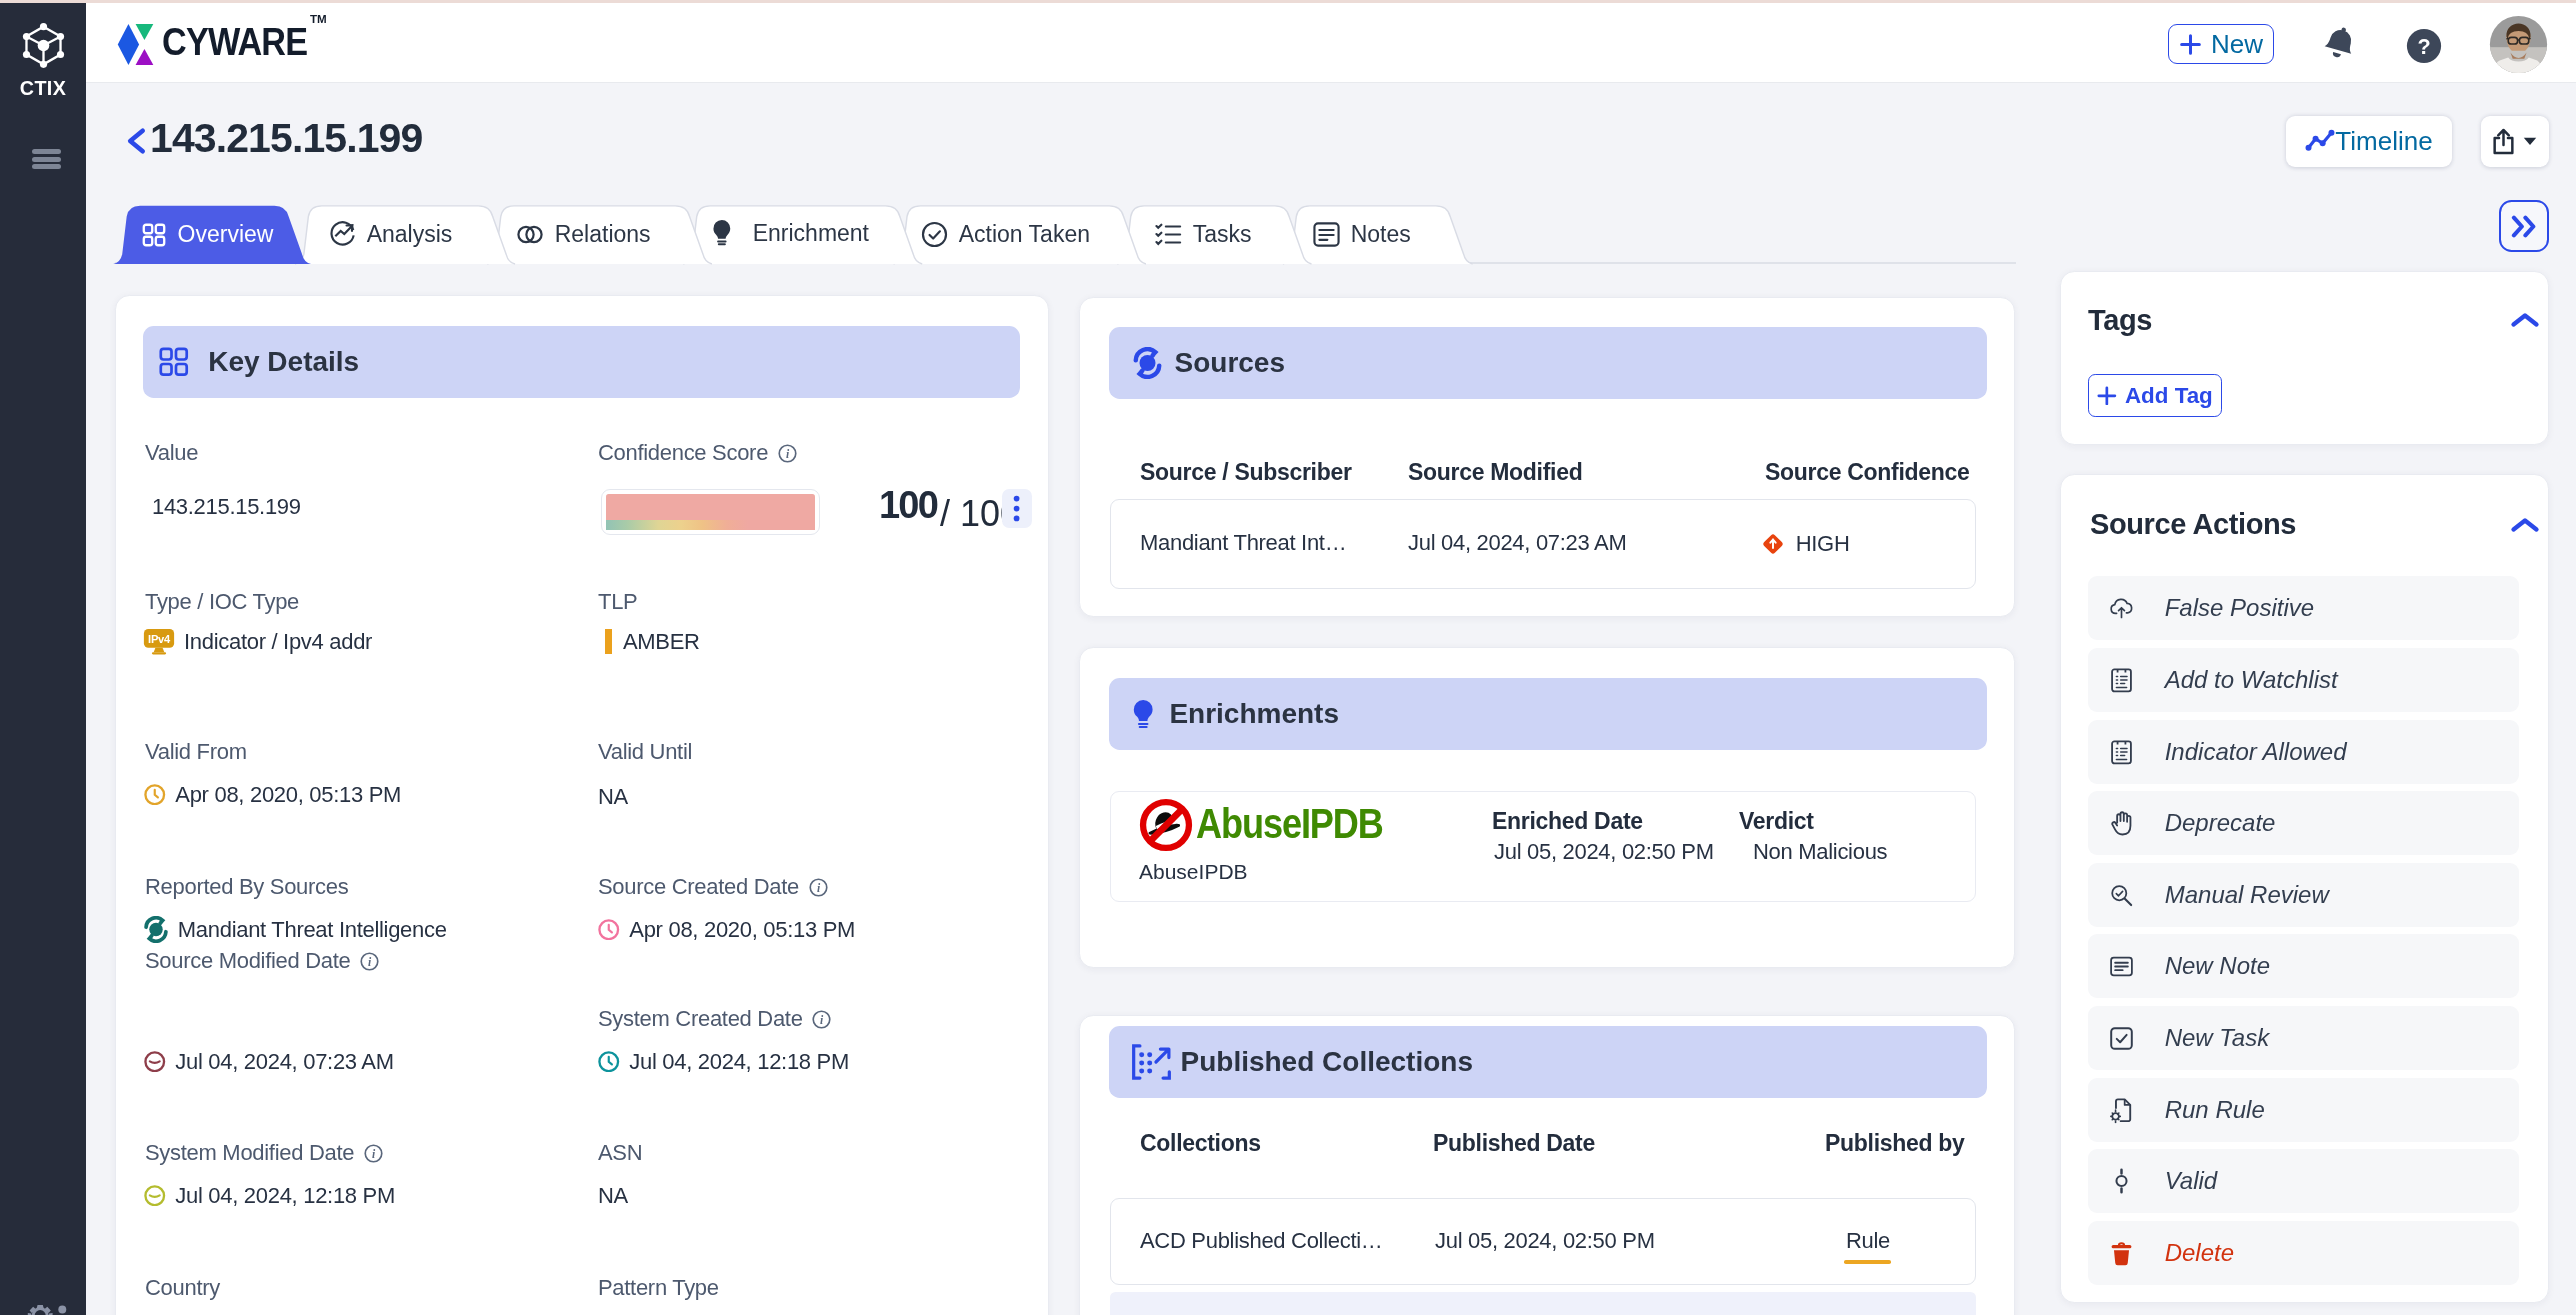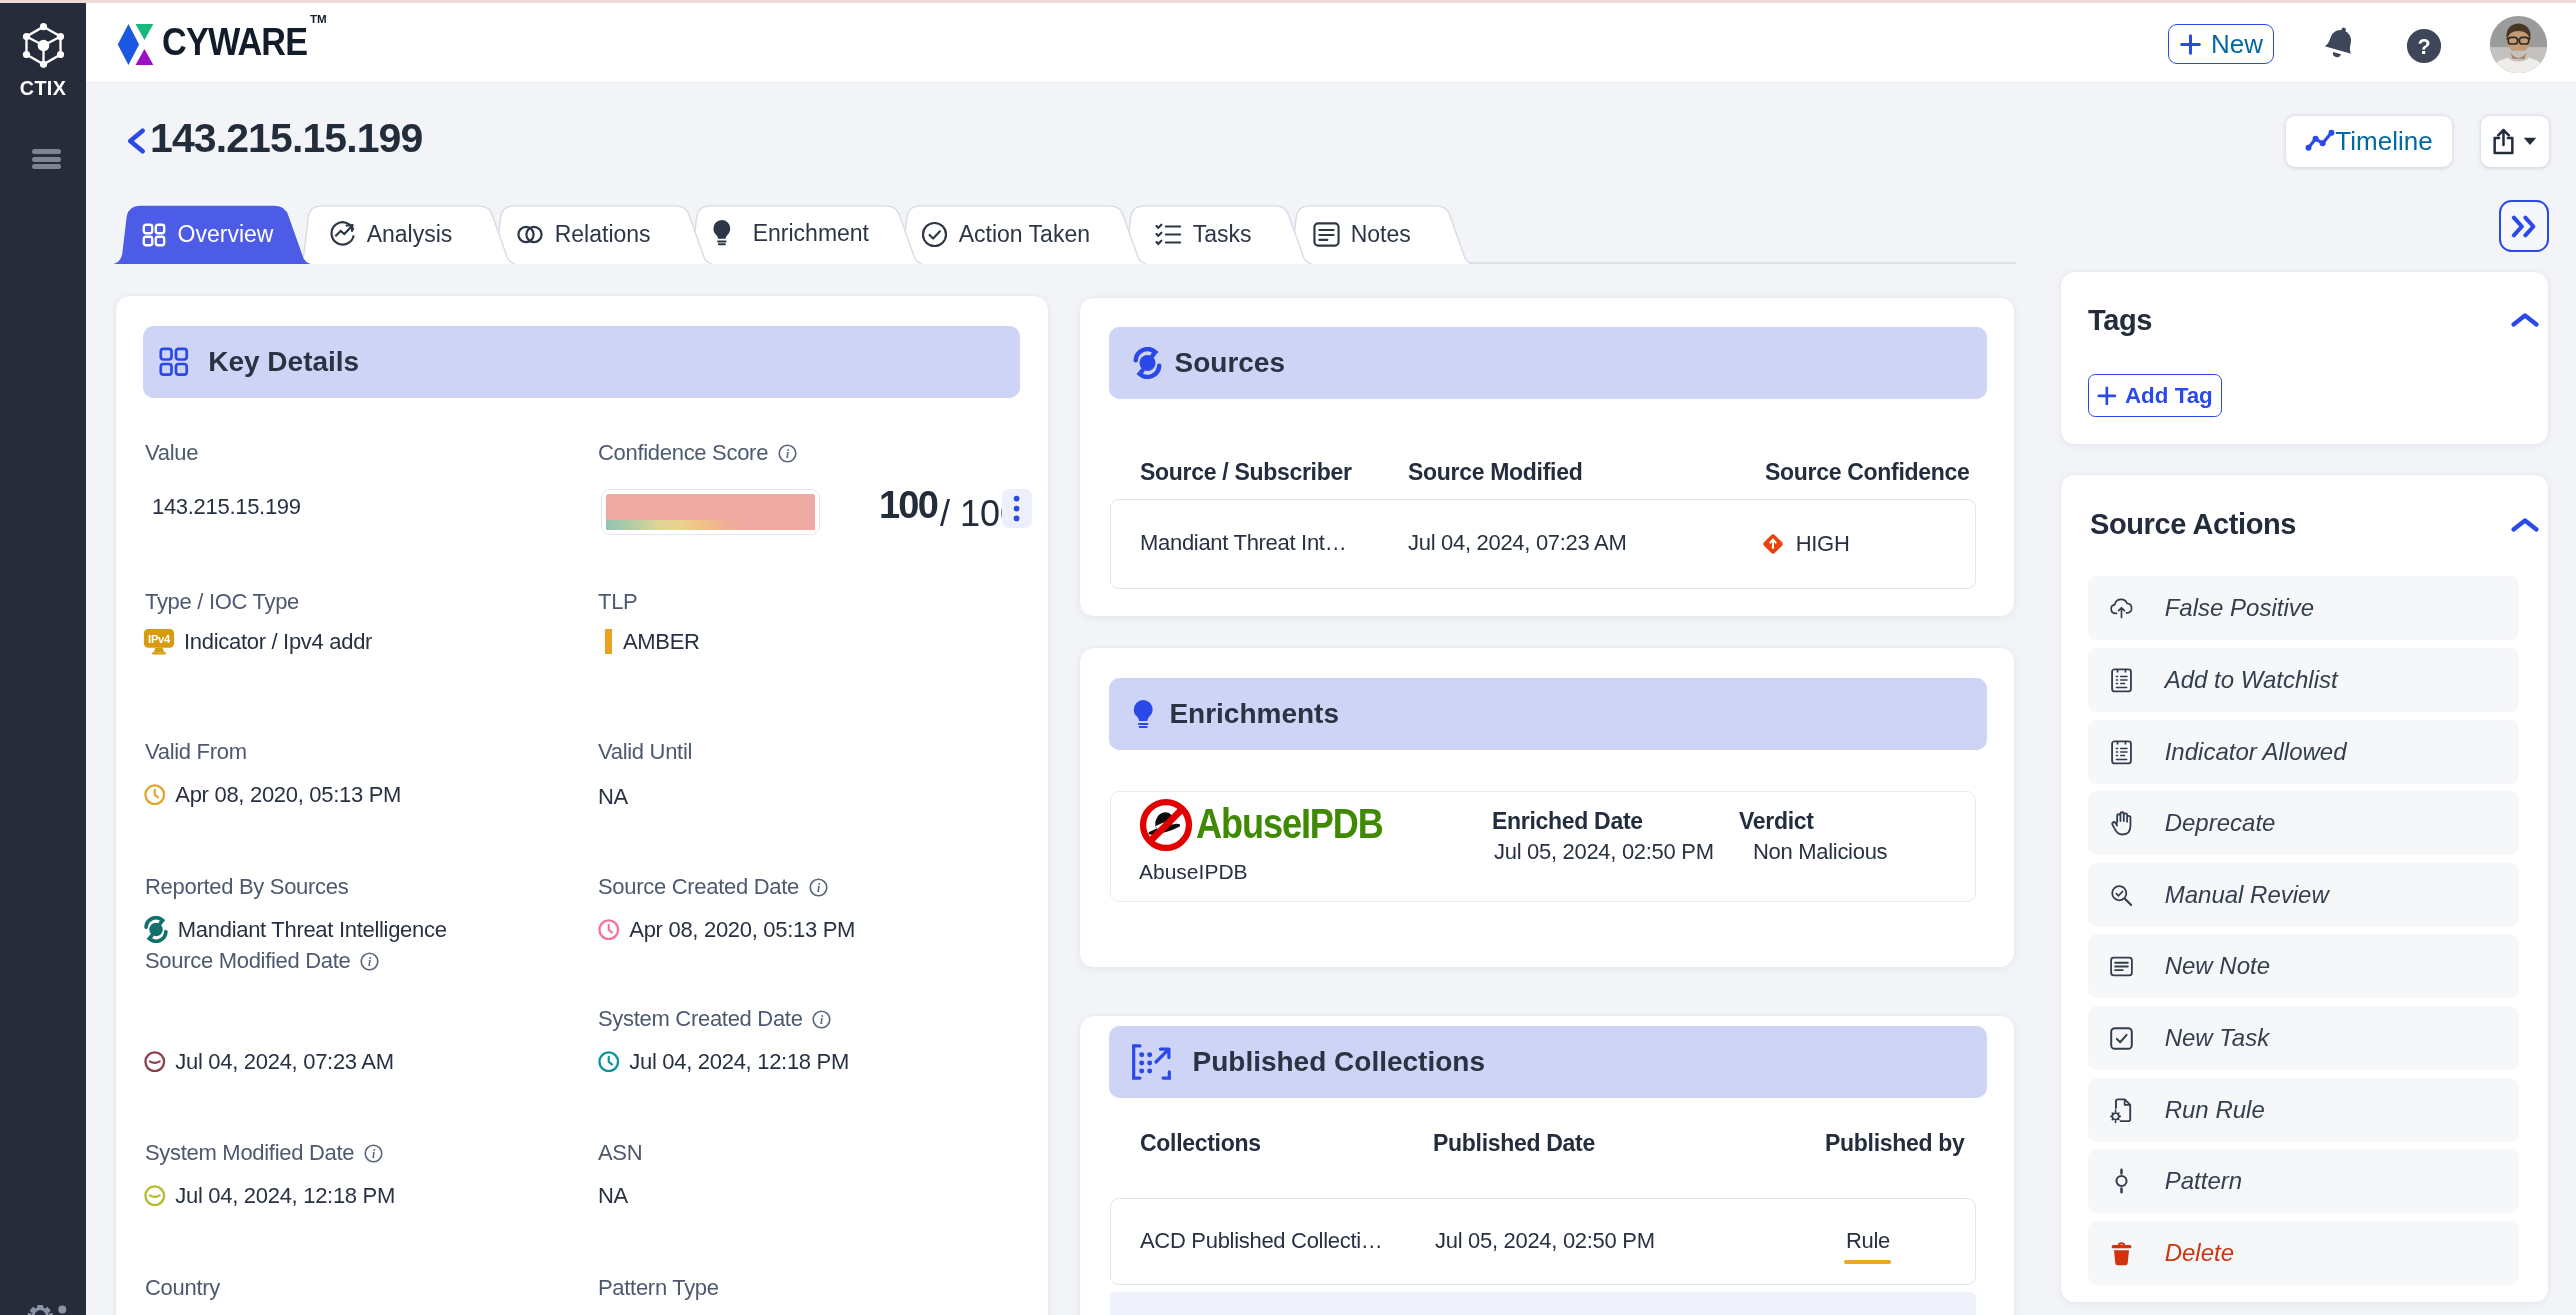--- a/index.html
+++ b/index.html
@@ -376,21 +376,21 @@
       <g fill="#2b49e8">
         <circle cx="12" cy="12" r="2.8"></circle>
         <circle cx="21" cy="12" r="2.8"></circle>
         <circle cx="12" cy="21" r="2.8"></circle>
         <circle cx="21" cy="21" r="2.8"></circle>
         <circle cx="12" cy="30" r="2.8"></circle>
         <circle cx="21" cy="30" r="2.8"></circle>
       </g>
       <path d="M28 20 L41 7 M33 5.5 H42.5 V15" fill="none" stroke="#2b49e8" stroke-width="3.6" stroke-linecap="round" stroke-linejoin="round"></path>
     </svg>
-    <span class="t" style="margin-left:21px">Published Collections</span>
+    <span class="t" style="margin-left:9px">Published Collections</span>
   </div>
 <div class="abs th" style="left:1140px;top:1130px">Collections</div>
 <div class="abs th" style="left:1433px;top:1130px">Published Date</div>
 <div class="abs th" style="left:1825px;top:1130px">Published by</div>
 <div class="abs" style="left:1110px;top:1198px;width:866px;height:87px;border:1.8px solid #e2e5ec;border-radius:9px"></div>
 <div class="abs val" style="left:1140px;top:1228px">ACD Published Collecti…</div>
 <div class="abs val" style="left:1435px;top:1228px">Jul 05, 2024, 02:50 PM</div>
 <div class="abs val" style="left:1846px;top:1228px">Rule</div>
 <div class="abs" style="left:1844px;top:1260px;width:47px;height:3.6px;background:#eca622;border-radius:1.8px"></div>
 <div class="abs" style="left:1110px;top:1292px;width:866px;height:23px;background:#eff1fb;border-radius:5.4px 5.4px 0 0"></div>
@@ -508,21 +508,21 @@
     </span>
     <span class="tx" style="">Run Rule</span>
   </div>
 <div class="qrow" style="top:1149px">
     <span class="ic">
       <svg width="23" height="30" viewBox="0 0 26 34">
         <circle cx="13" cy="17" r="6.5" fill="none" stroke="#333d4e" stroke-width="2.6"></circle>
         <path d="M13 2.5 v5 M13 26.5 v5" stroke="#333d4e" stroke-width="3.2" stroke-linecap="round"></path>
       </svg>
     </span>
-    <span class="tx" style="">Pattern</span>
+    <span class="tx" style="">Valid</span>
   </div>
 <div class="qrow" style="top:1221px">
     <span class="ic">
       <svg width="27" height="29" viewBox="0 0 30 32">
         <g fill="#d2330f">
           <rect x="2.5" y="5.5" width="25" height="4" rx="2"></rect>
           <path d="M5.5 12 h19 l-1.6 16.2 a3 3 0 0 1 -3 2.8 h-9.8 a3 3 0 0 1 -3-2.8 z"></path>
           <path d="M10.5 5.5 a4.5 3.5 0 0 1 9 0 h-2.6 a2 1.6 0 0 0 -3.8 0 z"></path>
         </g>
       </svg>

